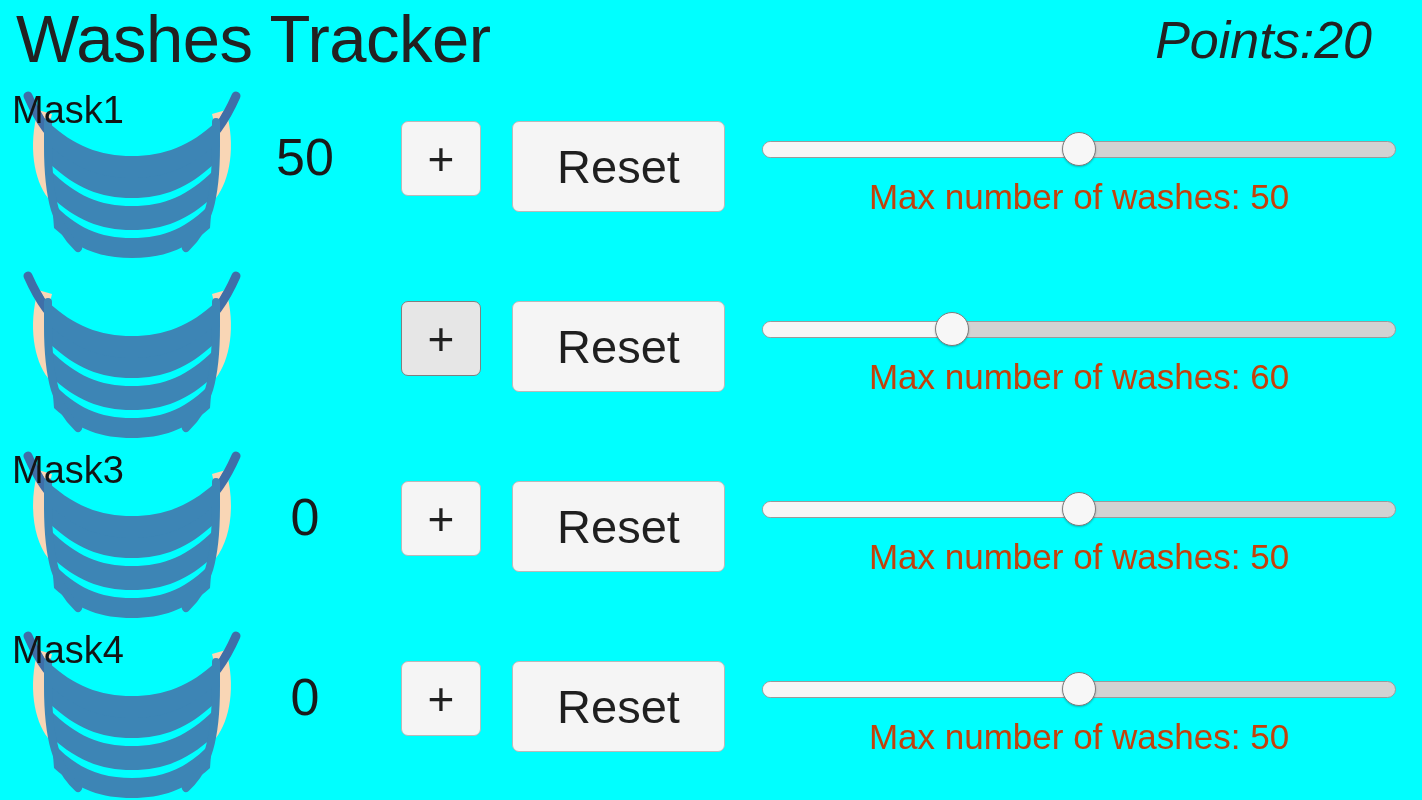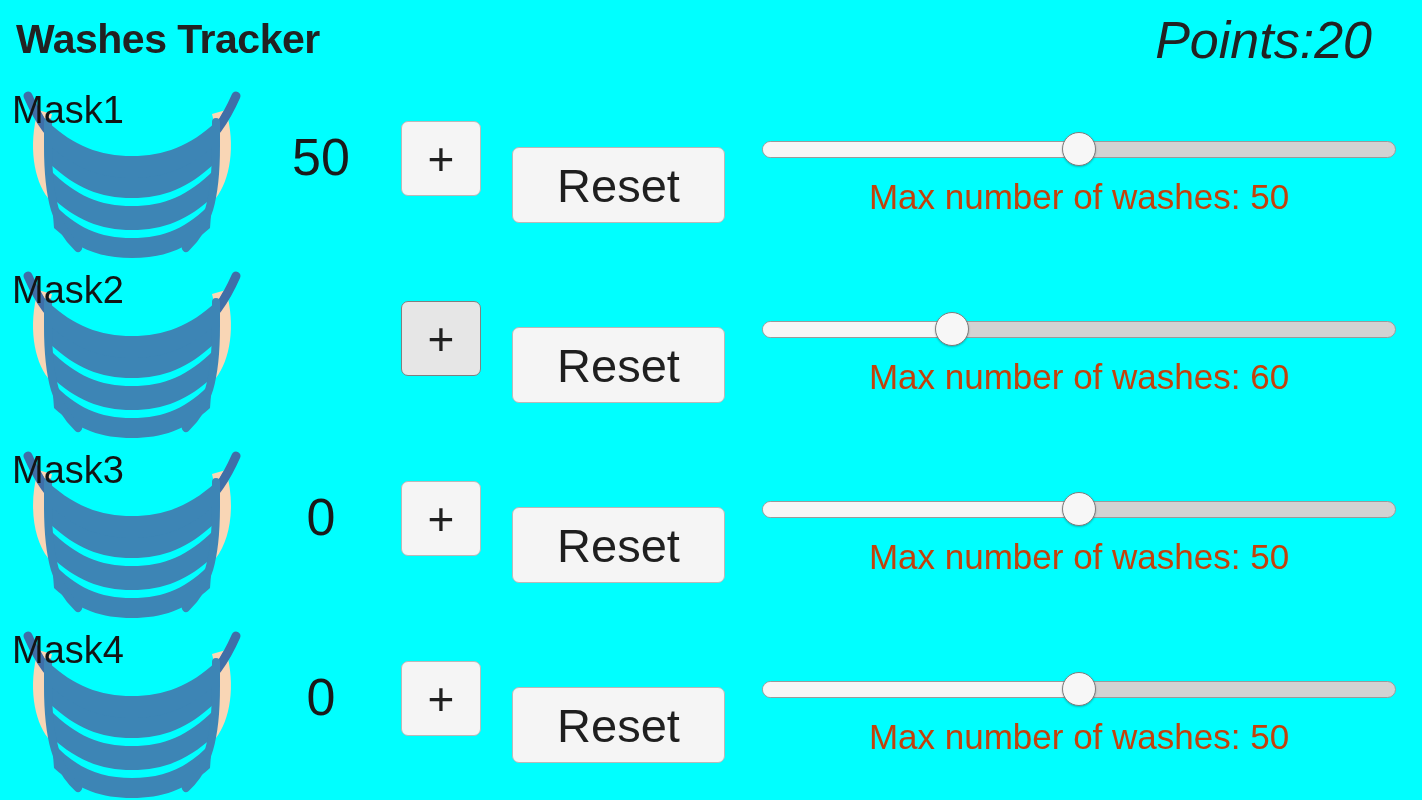--- a/index.html
+++ b/index.html
@@ -22,23 +22,23 @@
     position: absolute;
     top: 0; left: 0;
     width: 1422px;
     height: 78px;
   }
 
   #app-title {
     position: absolute;
     left: 16px;
     top: 8px;
-    font-size: 41px;
+    font-size: 67px;
     line-height: 62px;
-    font-weight: 700;
+    font-weight: 400;
     letter-spacing: -0.5px;
     white-space: nowrap;
     color: #222;
   }
 
   #points-display {
     position: absolute;
     right: 50px;
     top: 10px;
     font-size: 52px;
@@ -80,21 +80,21 @@
     font-size: 38px;
     line-height: 44px;
     color: #141414;
     white-space: nowrap;
     pointer-events: none;
   }
 
   
   .wash-count {
     position: absolute;
-    left: 262px;
+    left: 246px;
     top: 46px;
     width: 118px;
     text-align: center;
     font-size: 52px;
     line-height: 62px;
     color: #1a1a1a;
   }
 
   
   .btn {
@@ -121,23 +121,22 @@
     top: 41px;
     width: 80px;
     height: 75px;
     font-size: 46px;
   }
 
   .btn-reset {
     left: 512px;
     top: 41px;
     width: 213px;
-    height: 76px;
+    height: 91px;
     font-size: 47px;
-    margin-top: 26px;
   }
 
   
   .slider-wrap {
     position: absolute;
     left: 762px;
     top: 52px;
     width: 634px;
     height: 34px;
   }
@@ -243,21 +242,20 @@
       <path d="M38 82 C64 108 88 118 120 118 C152 118 176 108 202 82 L202 108 C176 132 152 142 120 142 C88 142 64 132 38 108 Z"></path>
       <path d="M40 114 C64 140 88 150 120 150 C152 150 176 140 200 114 L198 140 C174 162 150 170 120 170 C90 170 66 162 42 140 Z"></path>
       <path d="M36 34 C62 58 88 68 120 68 C152 68 178 58 204 34 L204 56 C178 80 152 90 120 90 C88 90 62 80 36 56 Z"></path>
     </g>
 
     <path d="M36 34 L36 58 C36 110 44 140 66 160" fill="none" stroke="#3d85b5" stroke-width="8" stroke-linecap="round"></path>
     <path d="M204 34 L204 58 C204 110 196 140 174 160" fill="none" stroke="#3d85b5" stroke-width="8" stroke-linecap="round"></path>
   </g>
 </svg>
     </div>
-  <div class="mask-label">Mask2</div>
   <button class="btn btn-plus pressed">+</button>
   <button class="btn btn-reset">Reset</button>
   <div class="slider-wrap">
     <div class="slider-track">
       <div class="slider-fill" style="width: 30%;"></div>
     </div>
     <div class="slider-thumb" style="left: 30%;"></div>
   </div>
   <div class="slider-caption">Max number of washes: 60</div>
 </div>

